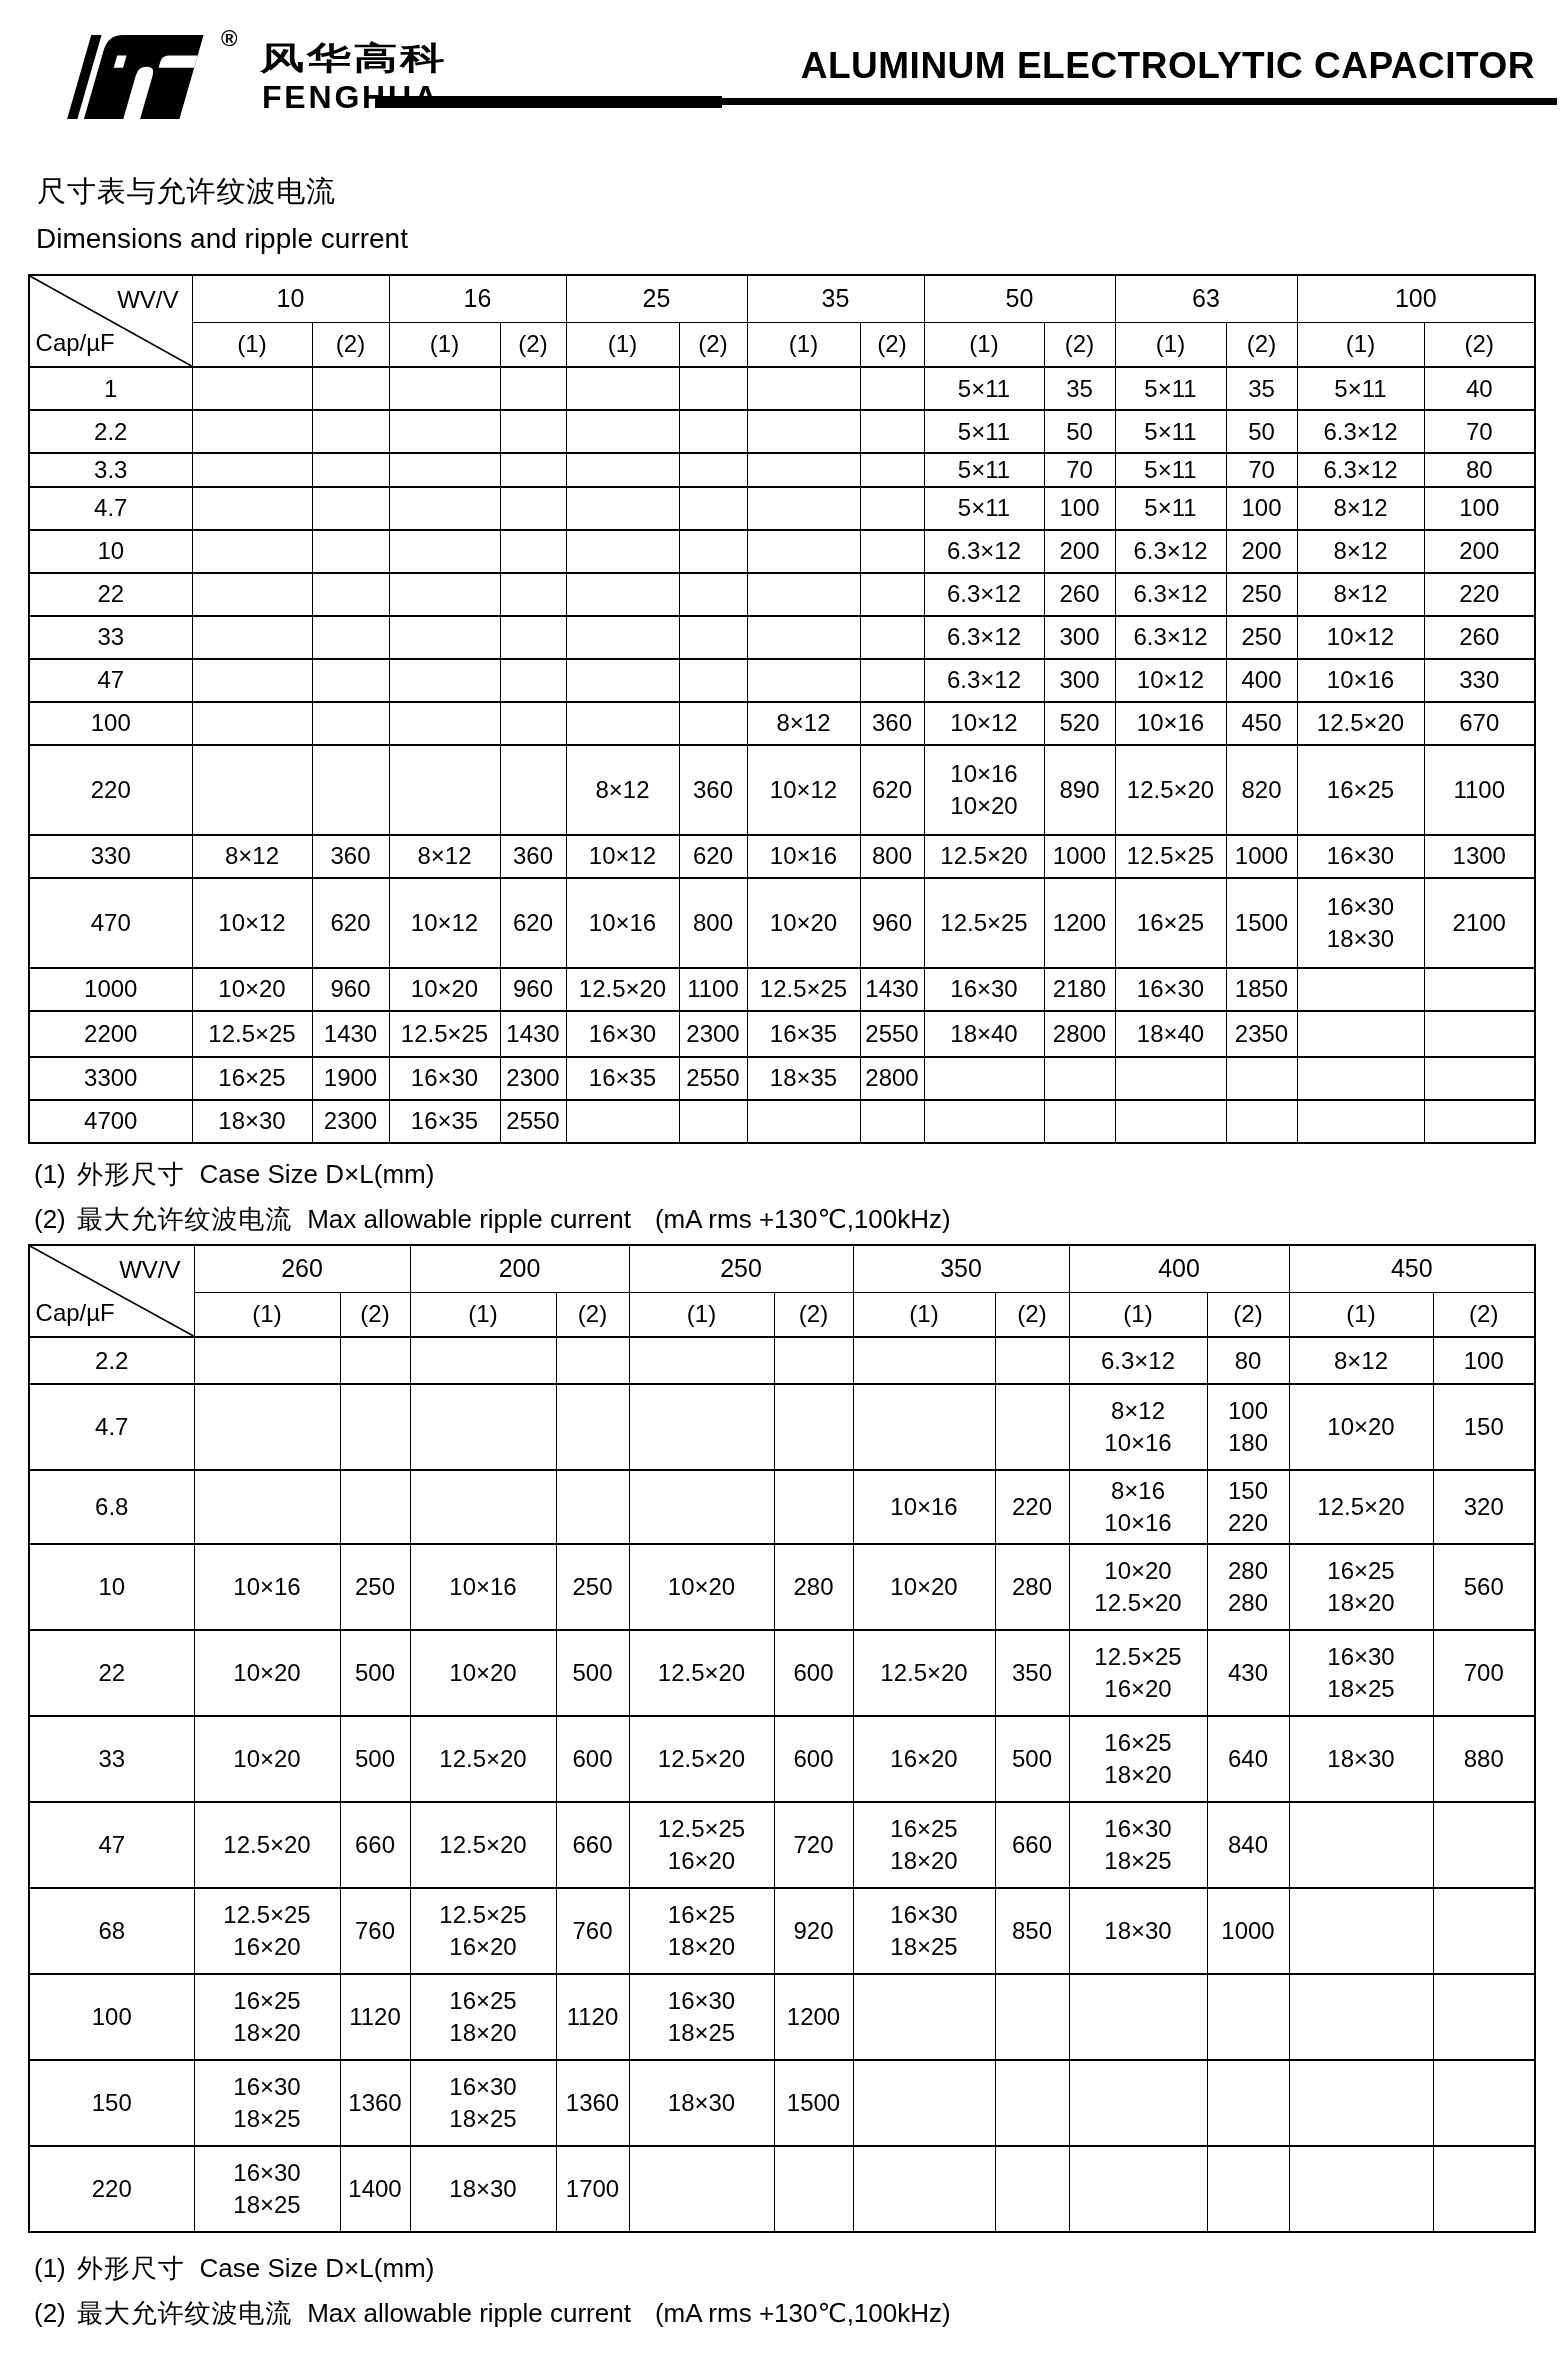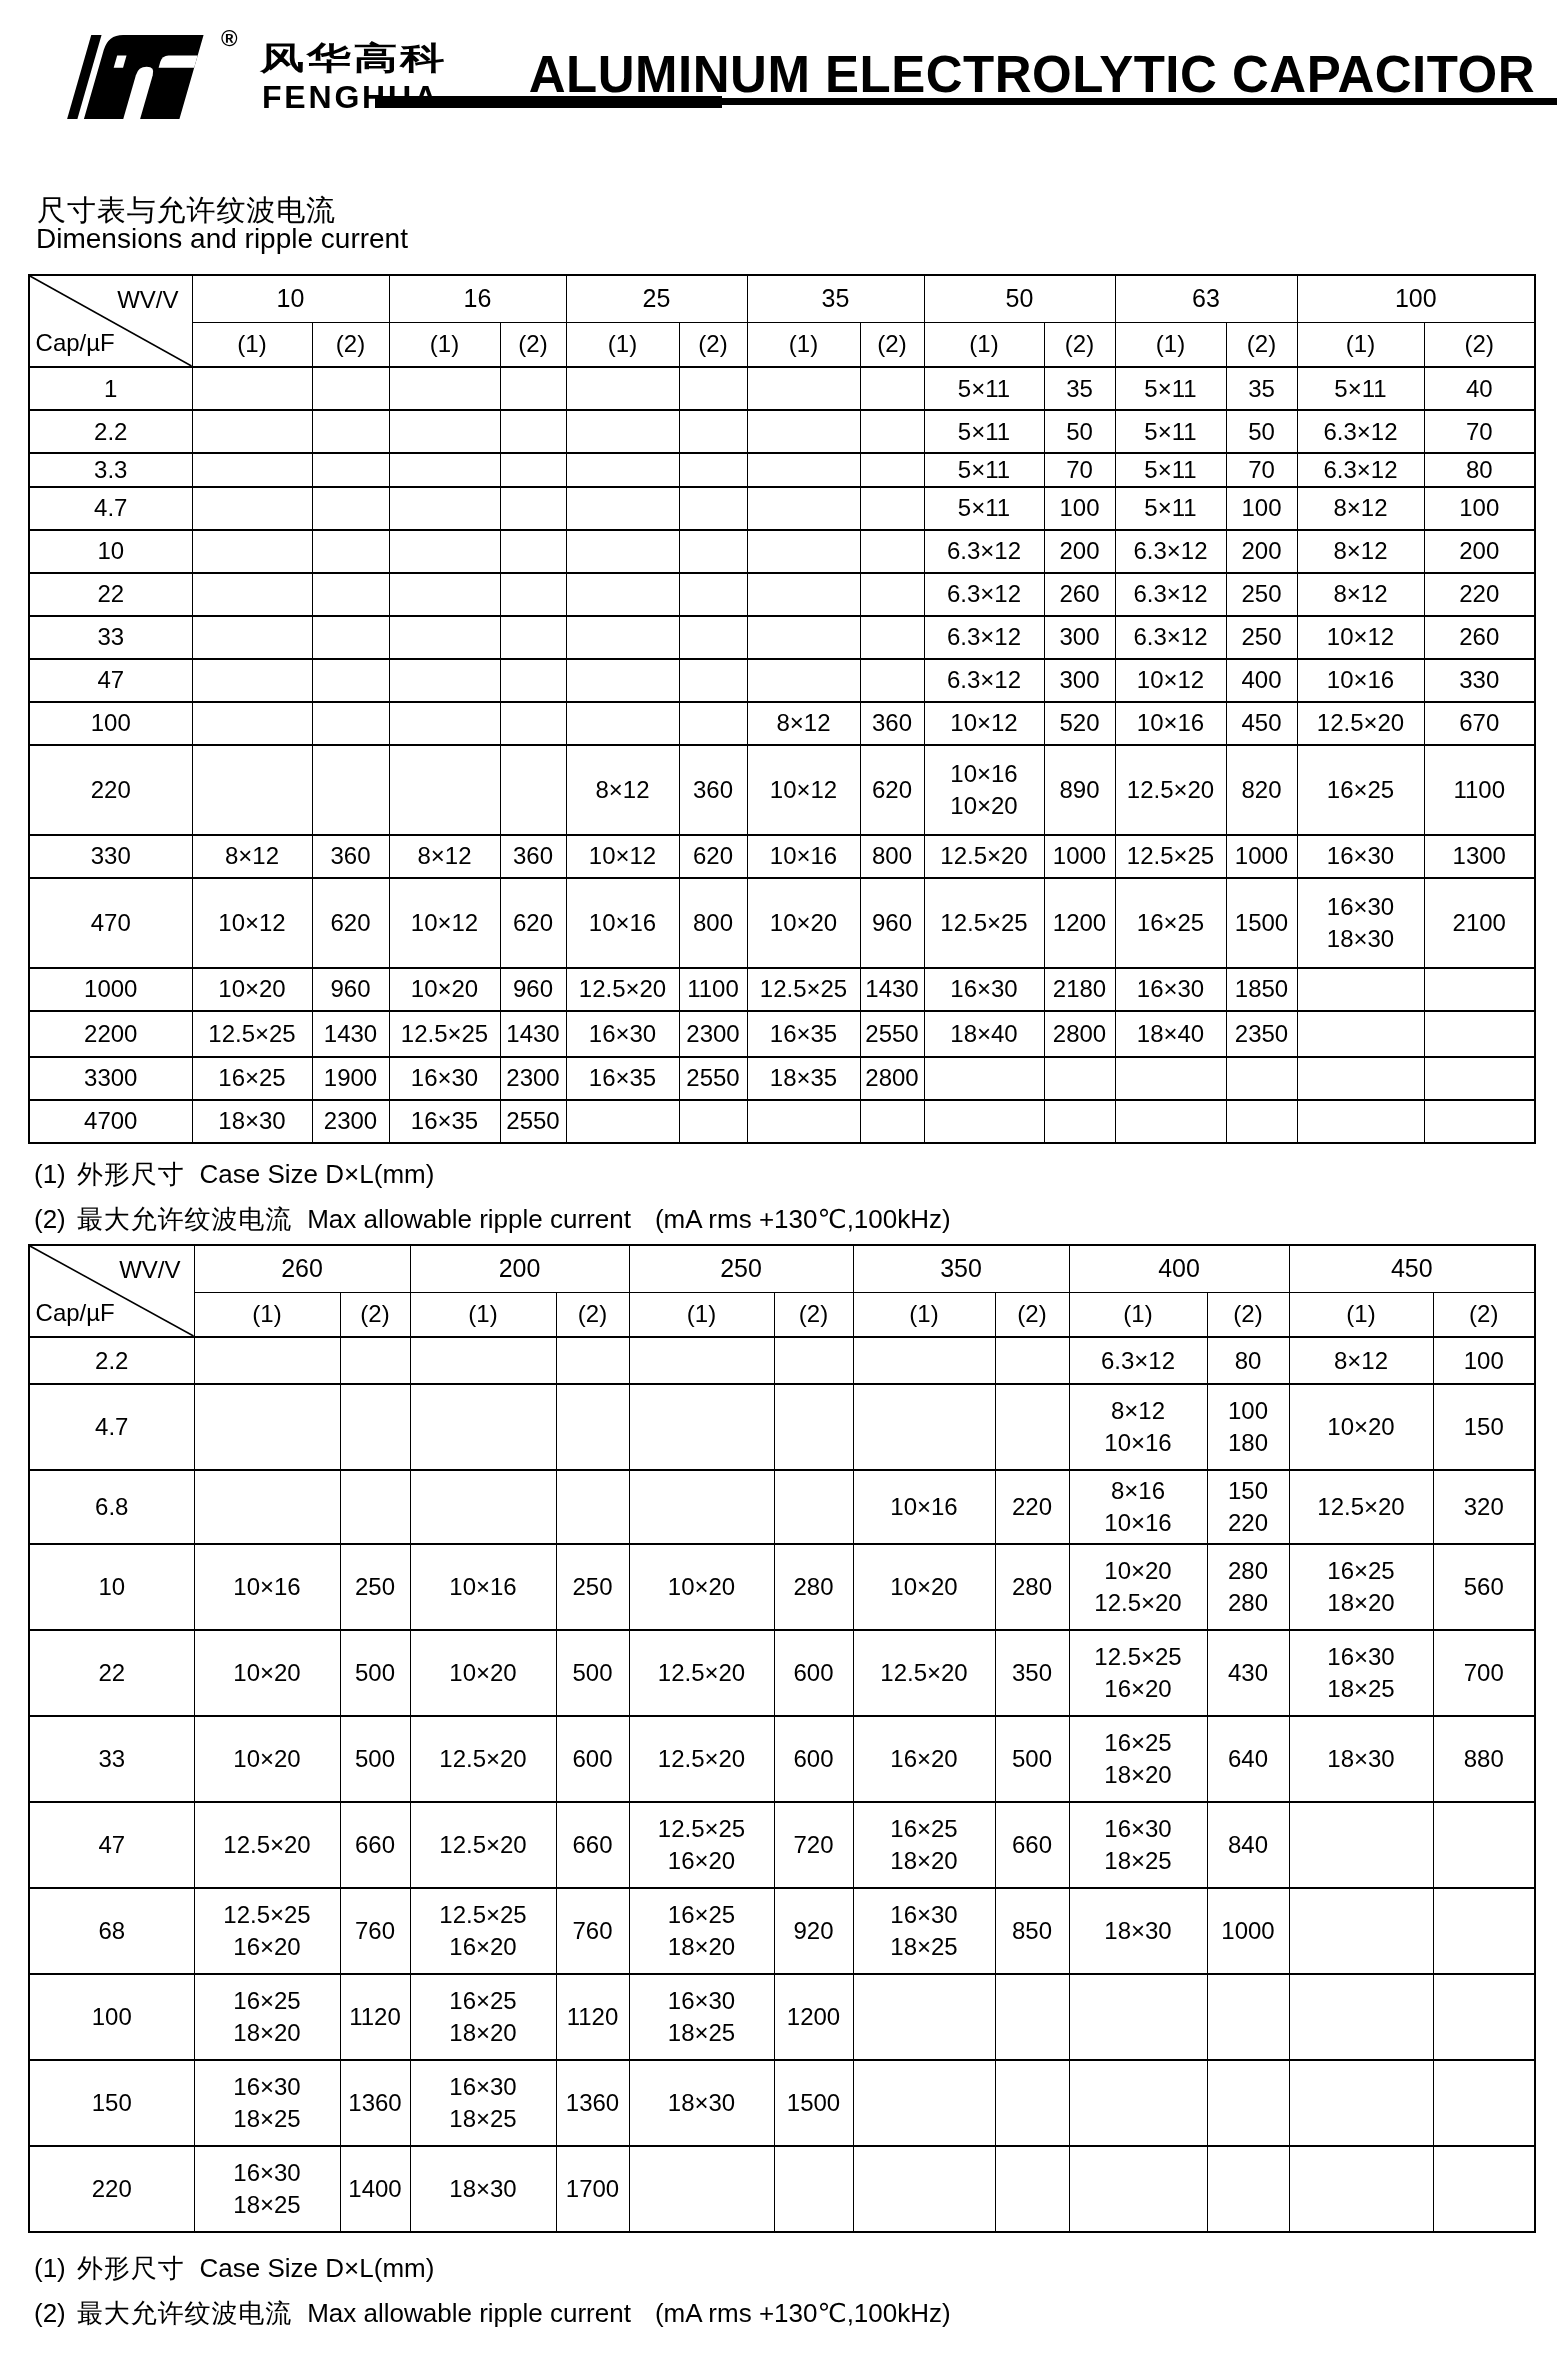--- a/index.html
+++ b/index.html
@@ -7,26 +7,26 @@
     width:1561px;height:2368px;position:relative;background:#fff;color:#000;
     font-family:"Liberation Sans","DejaVu Sans",sans-serif;
     -webkit-font-smoothing:antialiased;
   }
   
   .logo-mark{position:absolute;left:49px;top:32px;}
   .reg-mark{position:absolute;left:221px;top:26px;font-size:22.5px;font-weight:bold;}
   .logo-zh{position:absolute;left:260px;top:37px;font-size:32px;font-weight:bold;
            transform:scaleX(1.38);transform-origin:left top;letter-spacing:1.9px;white-space:nowrap;}
   .logo-en{position:absolute;left:262px;top:79px;font-size:32px;font-weight:bold;letter-spacing:2.8px;}
-  .page-title{position:absolute;right:26px;top:45px;font-size:51px;font-weight:bold;
+  .page-title{position:absolute;right:26px;top:45px;font-size:37px;font-weight:bold;
               letter-spacing:0.5px;white-space:nowrap;}
   .rule-thick{position:absolute;left:375px;top:96px;width:347px;height:12px;background:#000;}
   .rule-thin{position:absolute;left:656px;top:98px;width:901px;height:6.6px;background:#000;}
   
-  .sec-zh{position:absolute;left:37px;top:172px;font-size:29px;letter-spacing:0.9px;margin-top:19px;}
+  .sec-zh{position:absolute;left:37px;top:172px;font-size:29px;letter-spacing:0.9px;}
   .sec-en{position:absolute;left:36px;top:223px;font-size:28px;}
   
   .tbl-wrap1{position:absolute;left:28px;top:274px;}
   .tbl-wrap2{position:absolute;left:28px;top:1244px;}
   table.cap-table{border-collapse:collapse;table-layout:fixed;border:2.8px solid #000;background:#fff;}
   table.cap-table th,table.cap-table td{
     border-left:1.9px solid #000;border-right:1.9px solid #000;
     border-top:2.8px solid #000;border-bottom:2.8px solid #000;
     font-weight:normal;text-align:center;vertical-align:middle;
     font-size:24px;padding:0 1.9px;white-space:pre-line;line-height:1.32;overflow:hidden;

